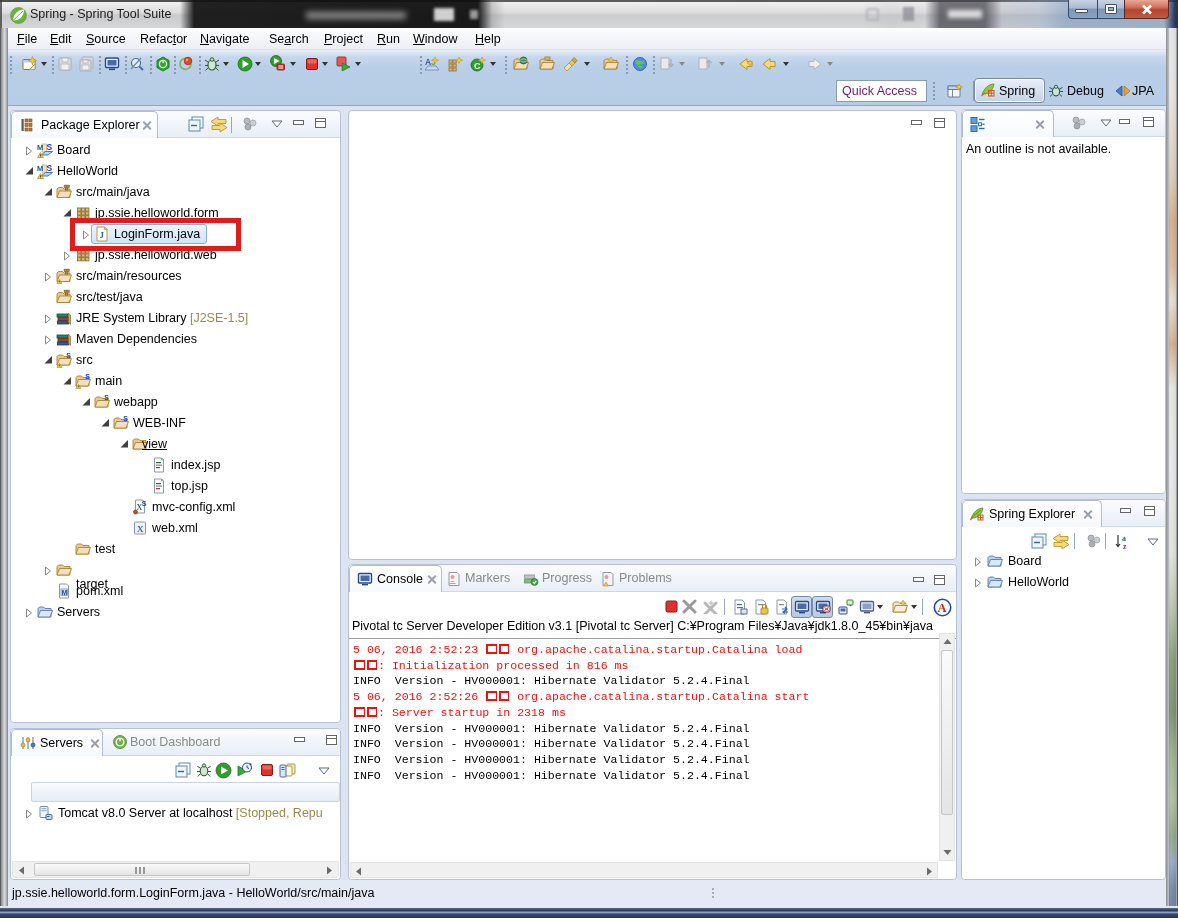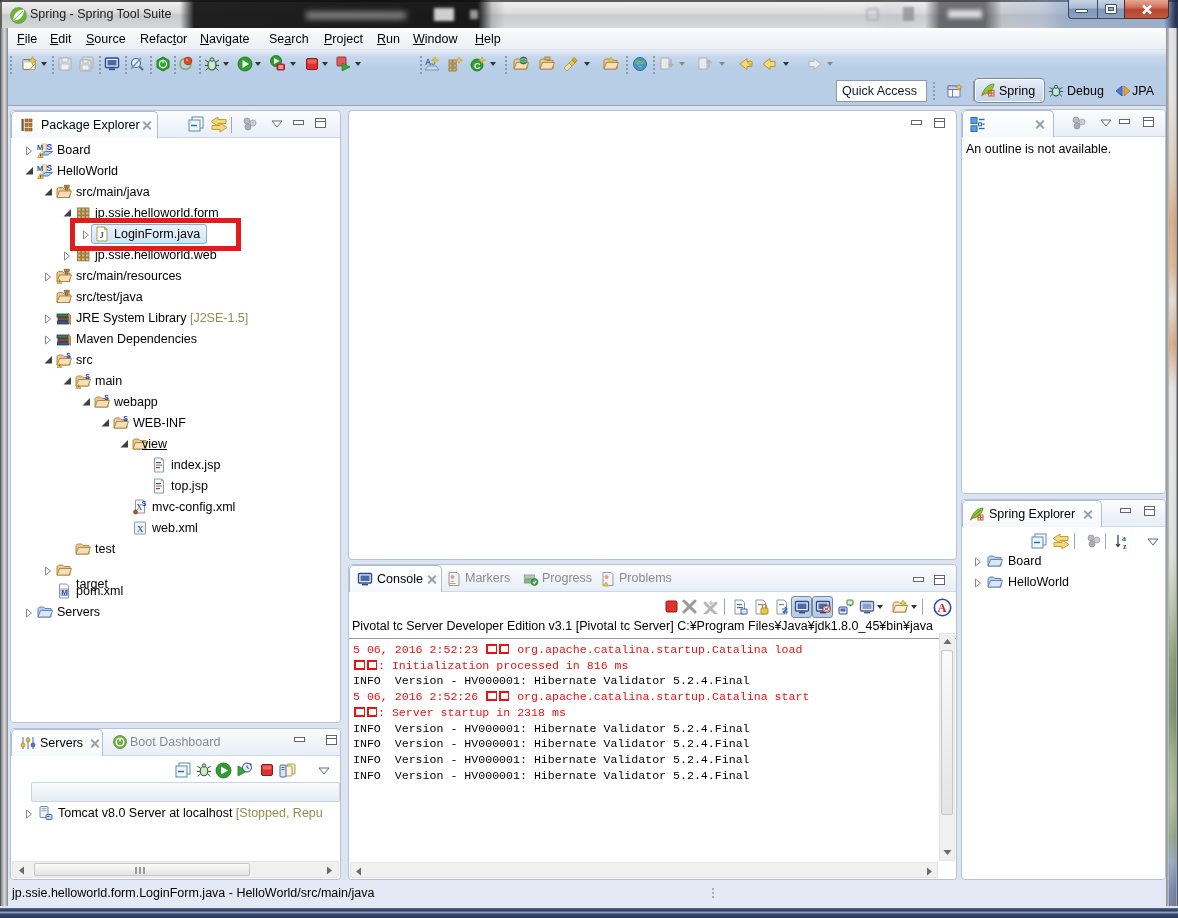--- a/index.html
+++ b/index.html
@@ -257,21 +257,21 @@
 <svg width="16" height="16" viewBox="0 0 16 16" style="position:absolute;left:753px;top:4px;">
       <path d="M2 8 L9 2.5 L9 5.5 L14 5.5 L14 10.5 L9 10.5 L9 13.5 Z" fill="#f5d97a" stroke="#b8962e" stroke-width="1"></path>
     </svg>
 <div style="position:absolute;left:775px;top:10px;width:0;height:0;border-left:3.5px solid transparent;border-right:3.5px solid transparent;border-top:4.5px solid #333;"></div>
 <svg width="16" height="16" viewBox="0 0 16 16" style="position:absolute;left:799px;top:4px;">
       <path d="M14 8 L7 2.5 L7 5.5 L2 5.5 L2 10.5 L7 10.5 L7 13.5 Z" fill="#eceef0" stroke="#b0b6bc" stroke-width="1"></path>
     </svg>
 <div style="position:absolute;left:819px;top:10px;width:0;height:0;border-left:3.5px solid transparent;border-right:3.5px solid transparent;border-top:4.5px solid #8a8a8a;"></div>
 </div>
 <div class="abs" id="toolrow2" style="left:8px;top:78px;width:1158px;height:27px;">
-<div style="position:absolute;left:828px;top:2px;width:91px;height:22px;background:#fff;border:1px solid #8a9ab0;font-size:12.5px;color:#0f172a;padding:3px 0 0 5px;">Quick Access</div>
+<div style="position:absolute;left:828px;top:2px;width:91px;height:22px;background:#fff;border:1px solid #8a9ab0;font-size:12.5px;color:#701a75;padding:3px 0 0 5px;">Quick Access</div>
 <div style="position:absolute;left:925px;top:4px;width:2px;height:18px;background-image:repeating-linear-gradient(to bottom,#8a99ad 0,#8a99ad 2px,transparent 2px,transparent 4px);"></div>
 <svg width="17" height="17" viewBox="0 0 17 17" style="position:absolute;left:939px;top:5px;">
       <rect x="1" y="3" width="12" height="11" rx="1" fill="#f4f6f8" stroke="#6a7a9a" stroke-width="1"></rect>
       <rect x="1" y="3" width="12" height="3.5" fill="#c8d4e8" stroke="#6a7a9a" stroke-width="1"></rect>
       <line x1="5.5" y1="6.5" x2="5.5" y2="14" stroke="#6a7a9a" stroke-width="0.9"></line>
       <path d="M12 1 L13 3 L15.5 4 L13 5 L12 7.2 L11 5 L8.5 4 L11 3 Z" fill="#f2c84b" stroke="#b8962e" stroke-width="0.6"></path>
     </svg>
 <div style="position:absolute;left:965px;top:3px;width:1px;height:20px;background:#8a99ad;"></div>
 <div style="position:absolute;left:966px;top:0px;width:71px;height:25px;border:1px solid #7a8aa0;border-radius:4px;background:linear-gradient(to bottom,#e8eef6,#c2d3e8);box-shadow:inset 0 0 0 1px #fdfdfd;"></div>
 <svg width="17" height="17" viewBox="0 0 17 17" style="position:absolute;left:972px;top:4px;">

